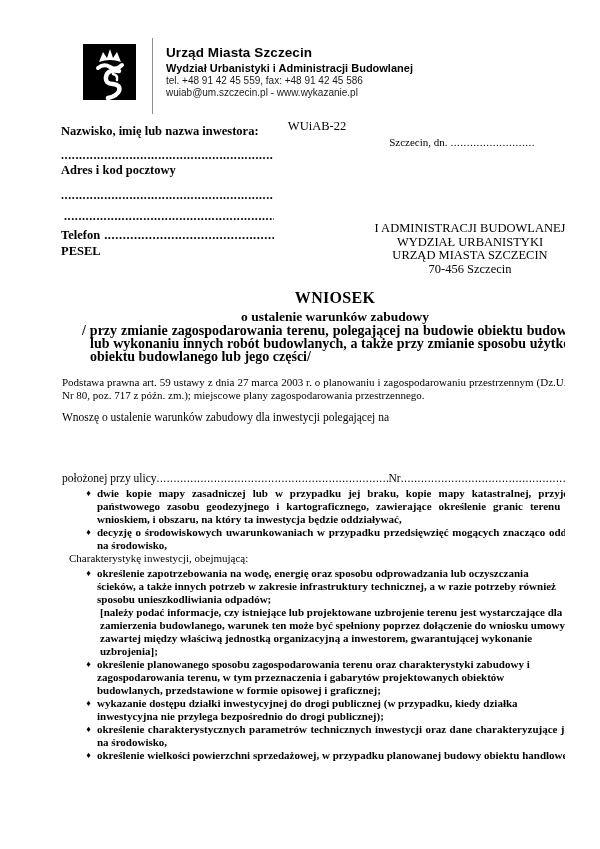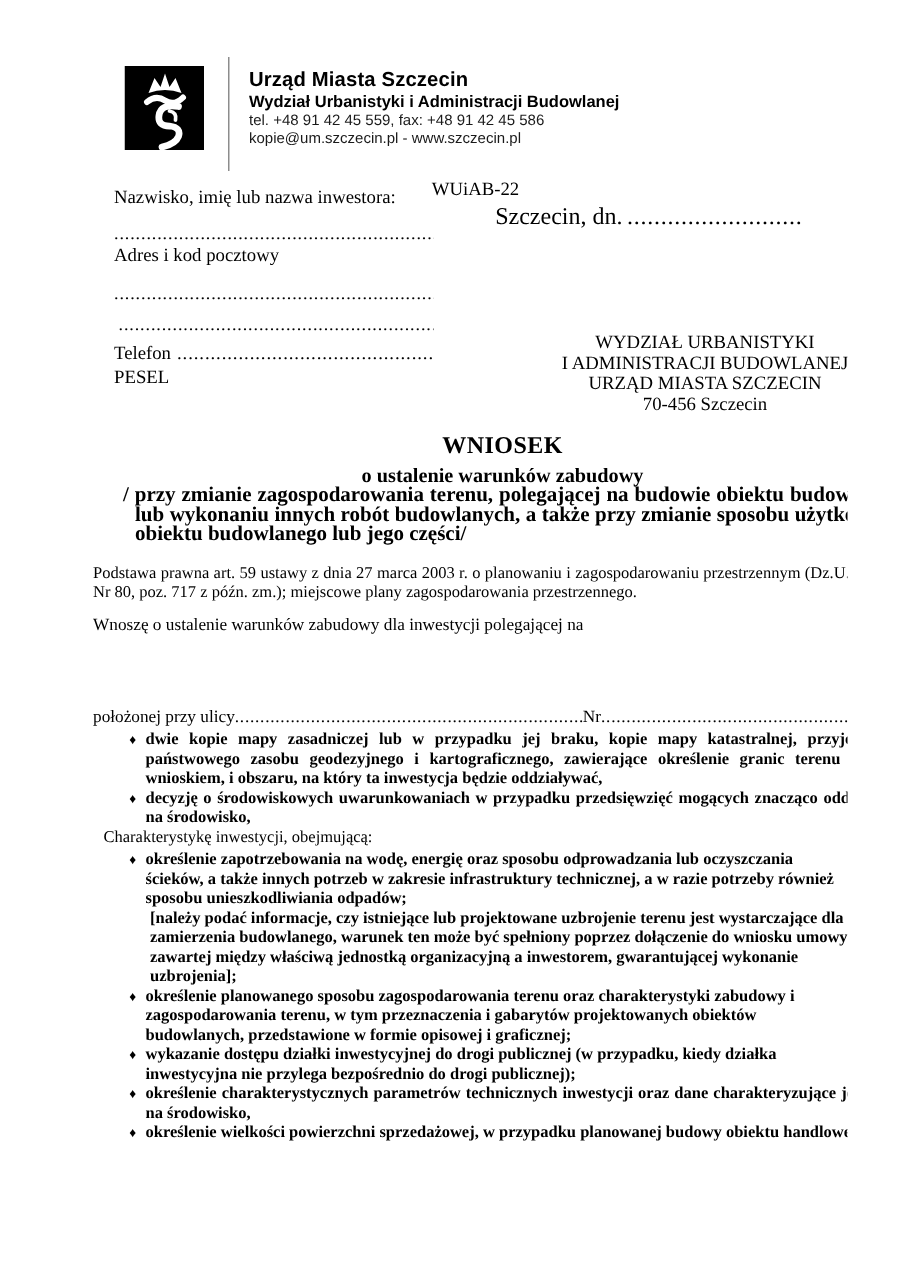--- a/index.html
+++ b/index.html
@@ -14,25 +14,25 @@
   .letterhead { position:absolute; top:44px; left:48px; display:flex; align-items:flex-start; }
   .logo { width:53px; height:56px; flex:none; }
   .header-rule { width:1px; height:76px; background:#8c8c8c; margin-left:16px; margin-top:-6px; flex:none; }
   .header-text { margin-left:13px; font-family:"Liberation Sans", sans-serif; padding-top:1px; }
   .org-name  { font-size:13.5px; font-weight:bold; line-height:16px; letter-spacing:.1px; }
   .dept-name { font-size:11px;  font-weight:bold; line-height:14px; }
   .h-line    { font-size:10px; line-height:12px; color:#1a1a1a; }
 
   
   .form-code { position:absolute; top:119px; left:17px; width:100%; text-align:center; font-size:12.5px; }
-  .place-date { position:absolute; top:136px; right:30px; font-size:16px; white-space:nowrap; }
+  .place-date { position:absolute; top:136px; right:30px; font-size:11px; white-space:nowrap; }
   .date-dots { letter-spacing:.5px; margin-left:3px; }
 
   
-  .investor { position:absolute; left:41px; top:124px; width:213px; font-size:12.5px; line-height:15px; }
+  .investor { position:absolute; left:26px; top:124px; width:213px; font-size:12.5px; line-height:15px;font-weight:bold; }
   .dotline { height:15px; overflow:hidden; white-space:nowrap; letter-spacing:.6px; font-size:12px; }
   .dl-1 { margin-top:9px; }
   .dl-2 { margin-top:10px; }
   .dl-3 { margin-top:6px; padding-left:3px; }
   .addr-label { margin-top:0px; }
   .phone-row { margin-top:4px; display:flex; white-space:nowrap; }
   .phone-row .dotfill { flex:1; overflow:hidden; letter-spacing:.6px; margin-left:4px; }
   .pesel-label { margin-top:1px; }
 
   
@@ -75,21 +75,21 @@
         <path d="M15 24 Q21 19 27 23 Q33 27 39 21" stroke="#fff" stroke-width="4" fill="none" stroke-linecap="round"></path>
         <path d="M36 27 Q24 25 23 33 Q22 40 30 40 Q38 41 36 47 Q34 52 25 54" stroke="#fff" stroke-width="4.5" fill="none" stroke-linecap="round"></path>
         <path d="M30 30 q5 1 4 6" stroke="#fff" stroke-width="2.5" fill="none" stroke-linecap="round"></path>
       </svg>
     </div>
     <div class="header-rule"></div>
     <div class="header-text">
       <div class="org-name">Urząd Miasta Szczecin</div>
       <div class="dept-name">Wydział Urbanistyki i Administracji Budowlanej</div>
       <div class="h-line">tel. +48 91 42 45 559, fax: +48 91 42 45 586</div>
-      <div class="h-line">kopie@um.szczecin.pl - www.szczecin.pl</div>
+      <div class="h-line">wuiab@um.szczecin.pl - www.wykazanie.pl</div>
     </div>
   </div>
 
   <div class="form-code">WUiAB-22</div>
   <div class="place-date">
     <span>Szczecin, dn.</span><span class="date-dots">..........................</span>
   </div>
 
   <div class="investor">
     <div>Nazwisko, imię lub nazwa inwestora:</div>
@@ -99,23 +99,23 @@
     <div class="dotline dl-3">................................................................................................................................................................................................................</div>
     <div class="phone-row">
       <span>Telefon</span>
       <span class="dotfill">................................................................................................................................................................................................................</span>
     </div>
     <div class="pesel-label">PESEL</div>
   </div>
 
   <div class="recipient">
 
+      <div class="r-line">I ADMINISTRACJI BUDOWLANEJ</div>
+
       <div class="r-line">WYDZIAŁ URBANISTYKI</div>
-
-      <div class="r-line">I ADMINISTRACJI BUDOWLANEJ</div>
 
       <div class="r-line">URZĄD MIASTA SZCZECIN</div>
 
 
       <div class="r-line">70-456 Szczecin</div>
     </div>
 
   <div class="main">
     <div class="title">WNIOSEK</div>
     <div class="subtitle">o ustalenie warunków zabudowy</div>

